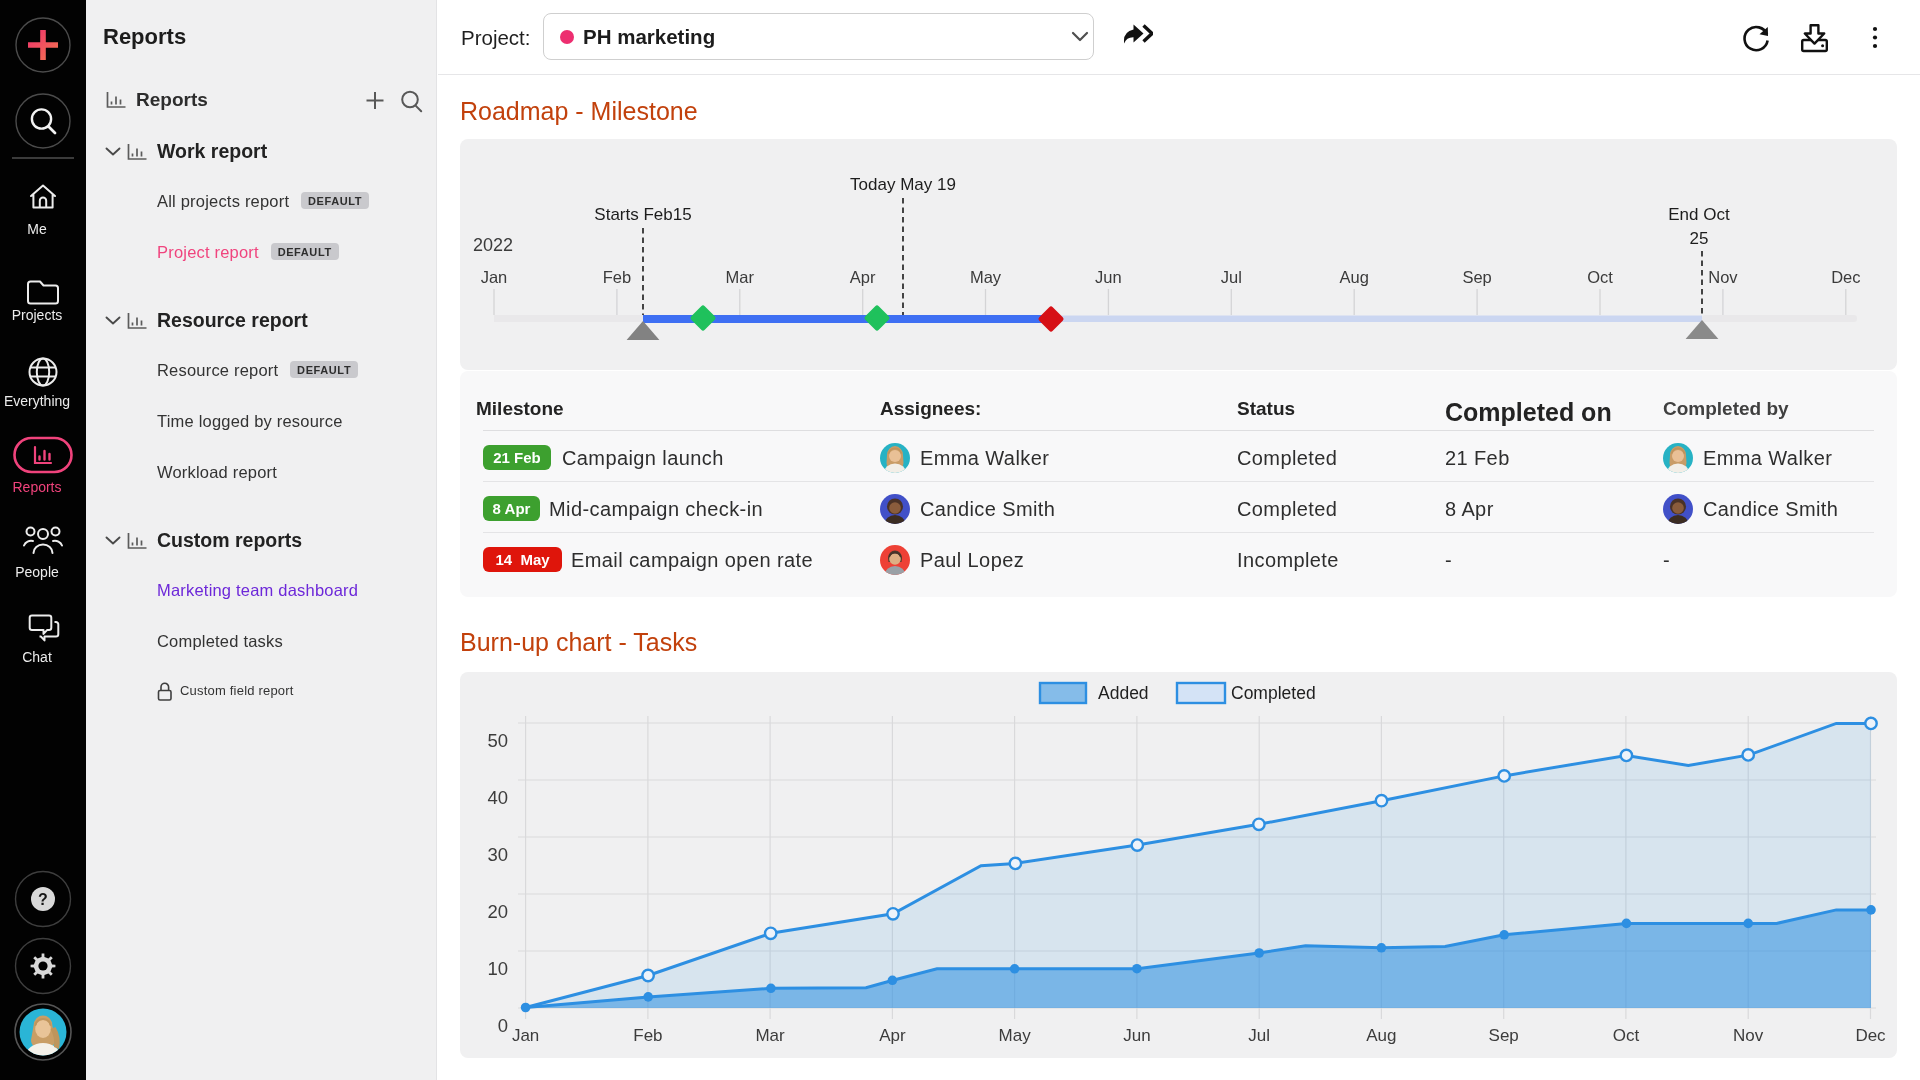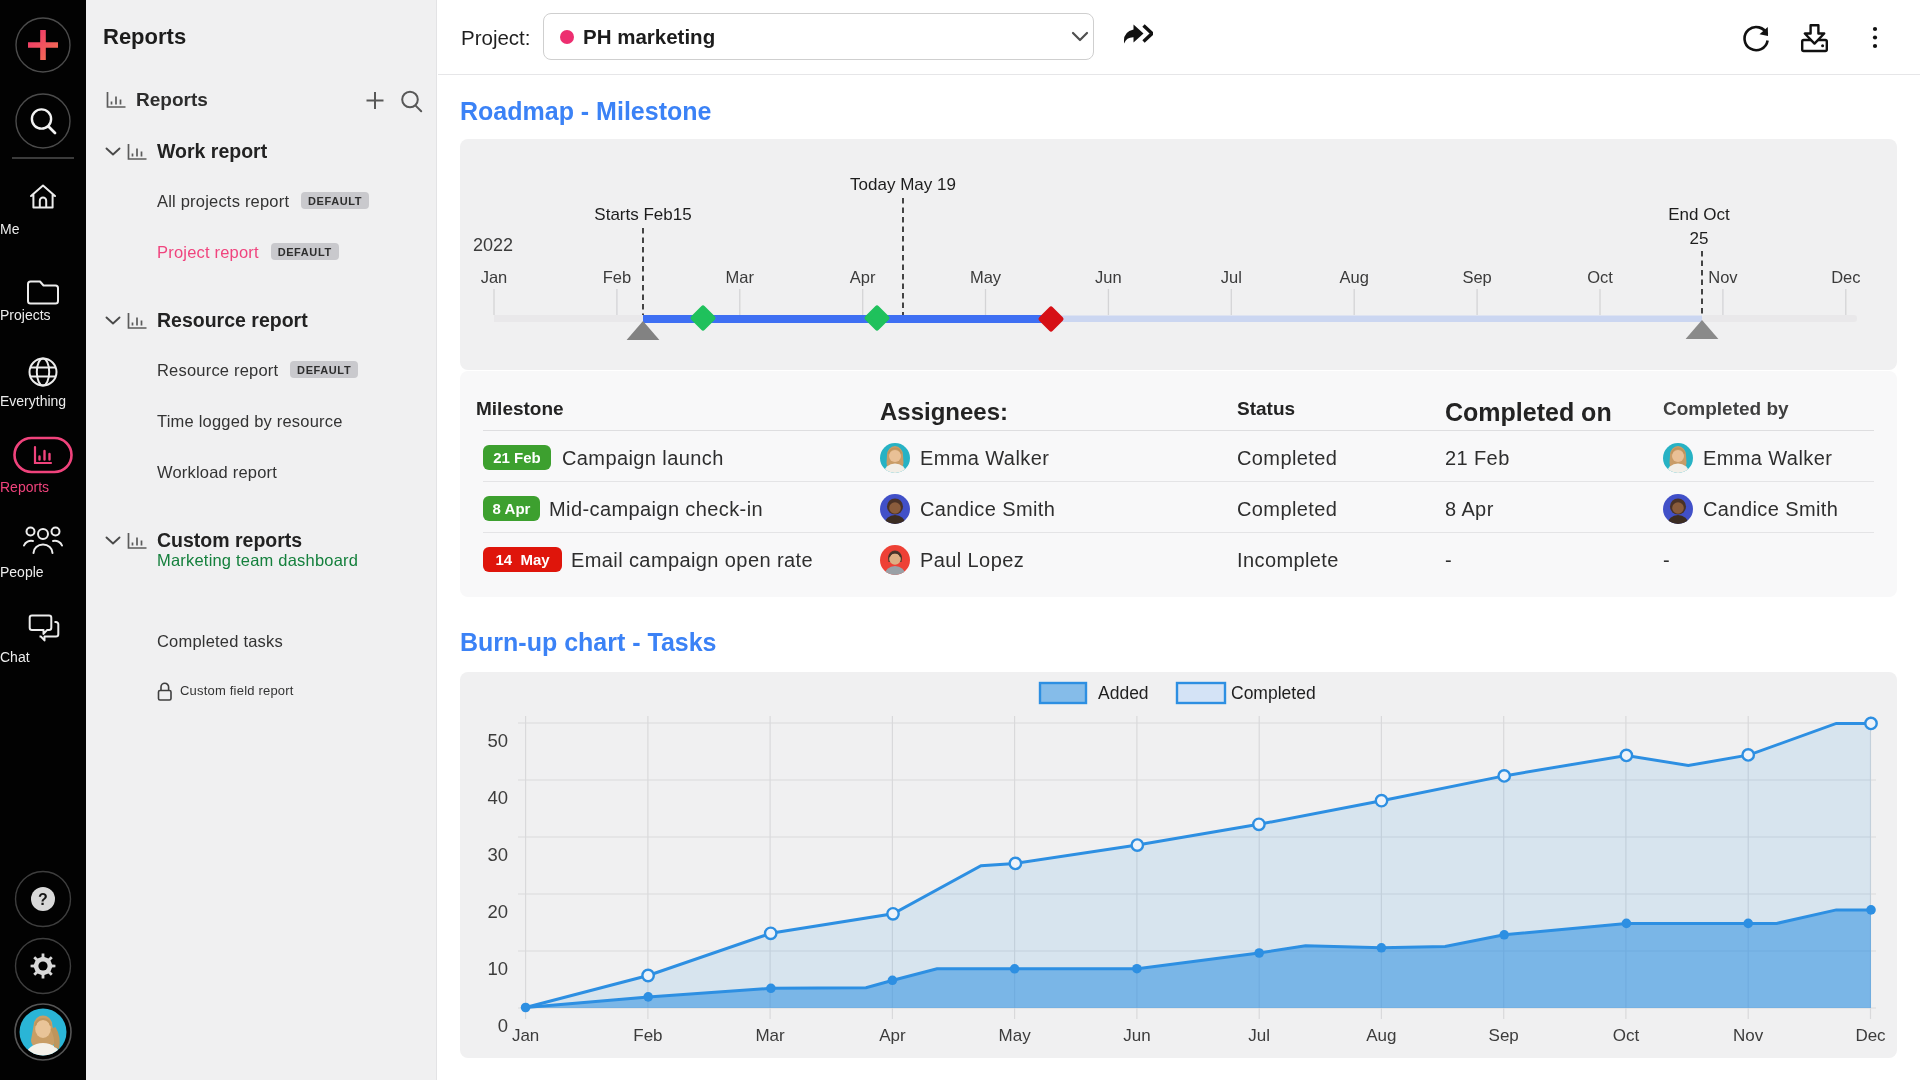--- a/index.html
+++ b/index.html
@@ -1,23 +1,23 @@
 <!DOCTYPE html>
 <html><head>
 <meta charset="utf-8">
 <style>
   * { margin:0; padding:0; box-sizing:border-box; }
   html,body { width:1920px; height:1080px; background:#fff; font-family:"Liberation Sans", sans-serif; overflow:hidden; }
   .abs { position:absolute; white-space:nowrap; }
   #leftnav { position:absolute; left:0; top:0; width:86px; height:1080px; background:#020202; z-index:5; }
   #sidebar { position:absolute; left:86px; top:0; width:351px; height:1080px; background:#f0f0f1; border-right:1px solid #e3e3e5; z-index:4; }
   #main { position:absolute; left:438px; top:0; width:1268px; height:1080px; background:#fff; }
-  .navlabel { position:absolute; width:74px; font-size:14px; color:#ececec; left:0; }
+  .navlabel { position:absolute; width:74px; text-align:center; font-size:14px; color:#ececec; left:0; }
   .card { position:absolute; background:#f0f0f1; border-radius:8px; }
-  .h2 { position:absolute; font-size:25px; font-weight:bold; color:#3b82f6; }
+  .h2 { position:absolute; font-size:25px; font-weight:normal; color:#c2410c; }
 </style>
 </head>
 <body>
 <div id="leftnav">
   <svg class="abs" style="left:0;top:0" width="86" height="1080" viewBox="0 0 86 1080">
     <defs>
       <linearGradient id="pinkgrad" x1="0" y1="0" x2="1" y2="1">
         <stop offset="0" stop-color="#ee2f6d"></stop>
           <stop offset="1" stop-color="#f4774f"></stop>
       </linearGradient>
@@ -111,21 +111,21 @@
   </svg>
   <div class="abs" style="left:50px;top:89px;font-size:19px;font-weight:bold;color:#2d2d2d">Reports</div>
   <div class="abs" style="left:71px;top:140px;font-size:19.5px;font-weight:bold;color:#222">Work report</div>
   <div class="abs" style="left:71px;top:192px;font-size:16.5px;letter-spacing:.2px;color:#333">All projects report <span style="display:inline-block;background:#c9c9cd;color:#2e2e2e;font-size:11px;font-weight:bold;letter-spacing:.6px;border-radius:4px;padding:3px 7px 2px;vertical-align:2px;margin-left:7px">DEFAULT</span></div>
   <div class="abs" style="left:71px;top:243px;font-size:16.5px;letter-spacing:.2px;color:#f0447e">Project report <span style="display:inline-block;background:#c9c9cd;color:#2e2e2e;font-size:11px;font-weight:bold;letter-spacing:.6px;border-radius:4px;padding:3px 7px 2px;vertical-align:2px;margin-left:7px">DEFAULT</span></div>
   <div class="abs" style="left:71px;top:309px;font-size:19.5px;font-weight:bold;color:#222">Resource report</div>
   <div class="abs" style="left:71px;top:361px;font-size:16.5px;letter-spacing:.2px;color:#333">Resource report <span style="display:inline-block;background:#c9c9cd;color:#2e2e2e;font-size:11px;font-weight:bold;letter-spacing:.6px;border-radius:4px;padding:3px 7px 2px;vertical-align:2px;margin-left:7px">DEFAULT</span></div>
   <div class="abs" style="left:71px;top:412px;font-size:16.5px;letter-spacing:.2px;color:#333">Time logged by resource</div>
   <div class="abs" style="left:71px;top:463px;font-size:16.5px;letter-spacing:.2px;color:#333">Workload report</div>
   <div class="abs" style="left:71px;top:529px;font-size:19.5px;font-weight:bold;color:#222">Custom reports</div>
-  <div class="abs" style="left:71px;top:551px;font-size:16.5px;letter-spacing:.2px;color:#15803d">Marketing team dashboard</div>
+  <div class="abs" style="left:71px;top:581px;font-size:16.5px;letter-spacing:.2px;color:#6d28d9">Marketing team dashboard</div>
   <div class="abs" style="left:71px;top:632px;font-size:16.5px;letter-spacing:.2px;color:#333">Completed tasks</div>
   <div class="abs" style="left:94px;top:683px;font-size:13px;letter-spacing:.2px;color:#333">Custom field report</div>
 </div>
 <div id="main">
 
   <div class="abs" style="left:0;top:0;width:1482px;height:75px;border-bottom:1px solid #e6e6e8;background:#fff"></div>
   <div class="abs" style="left:23px;top:26px;font-size:20.5px;color:#1f1f1f">Project:</div>
   <div class="abs" style="left:105px;top:13px;width:551px;height:47px;border:1px solid #cfcfcf;border-radius:8px;background:#fff"></div>
   <div class="abs" style="left:122px;top:30px;width:14px;height:14px;border-radius:50%;background:#ed2e70"></div>
   <div class="abs" style="left:145px;top:25px;font-size:20.5px;font-weight:bold;color:#1c1c1c">PH marketing</div>
@@ -212,21 +212,21 @@
 
     <g stroke-linejoin="round">
       <path d="M243,169 L253,179 L243,189 L233,179 Z" fill="#1fc15c" stroke="#1fc15c" stroke-width="5"></path>
       <path d="M417,169 L427,179 L417,189 L407,179 Z" fill="#1fc15c" stroke="#1fc15c" stroke-width="5"></path>
       <path d="M591,170 L601,180 L591,190 L581,180 Z" fill="#d61016" stroke="#d61016" stroke-width="5"></path>
     </g>
   </svg>
 
   <div class="abs" style="left:22px;top:371px;width:1437px;height:226px;background:#f8f8f9;border-radius:8px">
     <div class="abs" style="left:16px;top:27px;font-size:19px;font-weight:bold;color:#232323">Milestone</div>
-    <div class="abs" style="left:420px;top:27px;font-size:24px;font-weight:bold;color:#232323">Assignees:</div>
+    <div class="abs" style="left:420px;top:27px;font-size:19px;font-weight:bold;color:#232323">Assignees:</div>
     <div class="abs" style="left:777px;top:27px;font-size:19px;font-weight:bold;color:#232323">Status</div>
     <div class="abs" style="left:985px;top:27px;font-size:25px;font-weight:bold;color:#232323">Completed on</div>
     <div class="abs" style="left:1203px;top:27px;font-size:19px;font-weight:bold;color:#404040">Completed by</div>
     <div class="abs" style="left:23px;top:59px;width:1391px;height:1px;background:#dedee0"></div>
     <div class="abs" style="left:23px;top:110px;width:1391px;height:1px;background:#e4e4e6"></div>
     <div class="abs" style="left:23px;top:161px;width:1391px;height:1px;background:#e4e4e6"></div>
 
     <div class="abs" style="left:23px;top:74px;width:68px;height:25px;background:#3da02f;border-radius:6px;color:#fff;font-size:15px;font-weight:bold;text-align:center;line-height:25px">21 Feb</div>
     <div class="abs" style="left:102px;top:76px;font-size:20px;letter-spacing:.4px;color:#2e2e2e">Campaign launch</div>
     <div class="abs" style="left:777px;top:76px;font-size:20px;letter-spacing:.4px;color:#2e2e2e">Completed</div>

